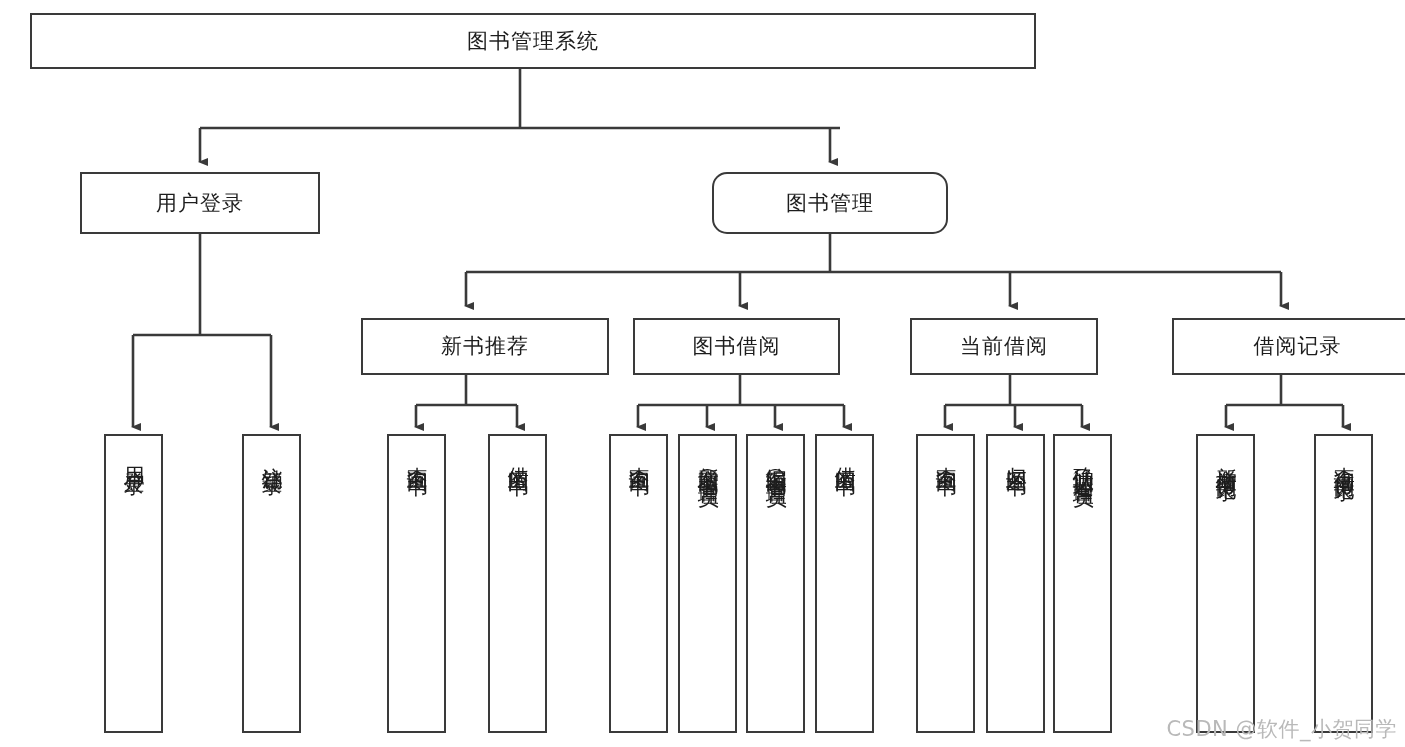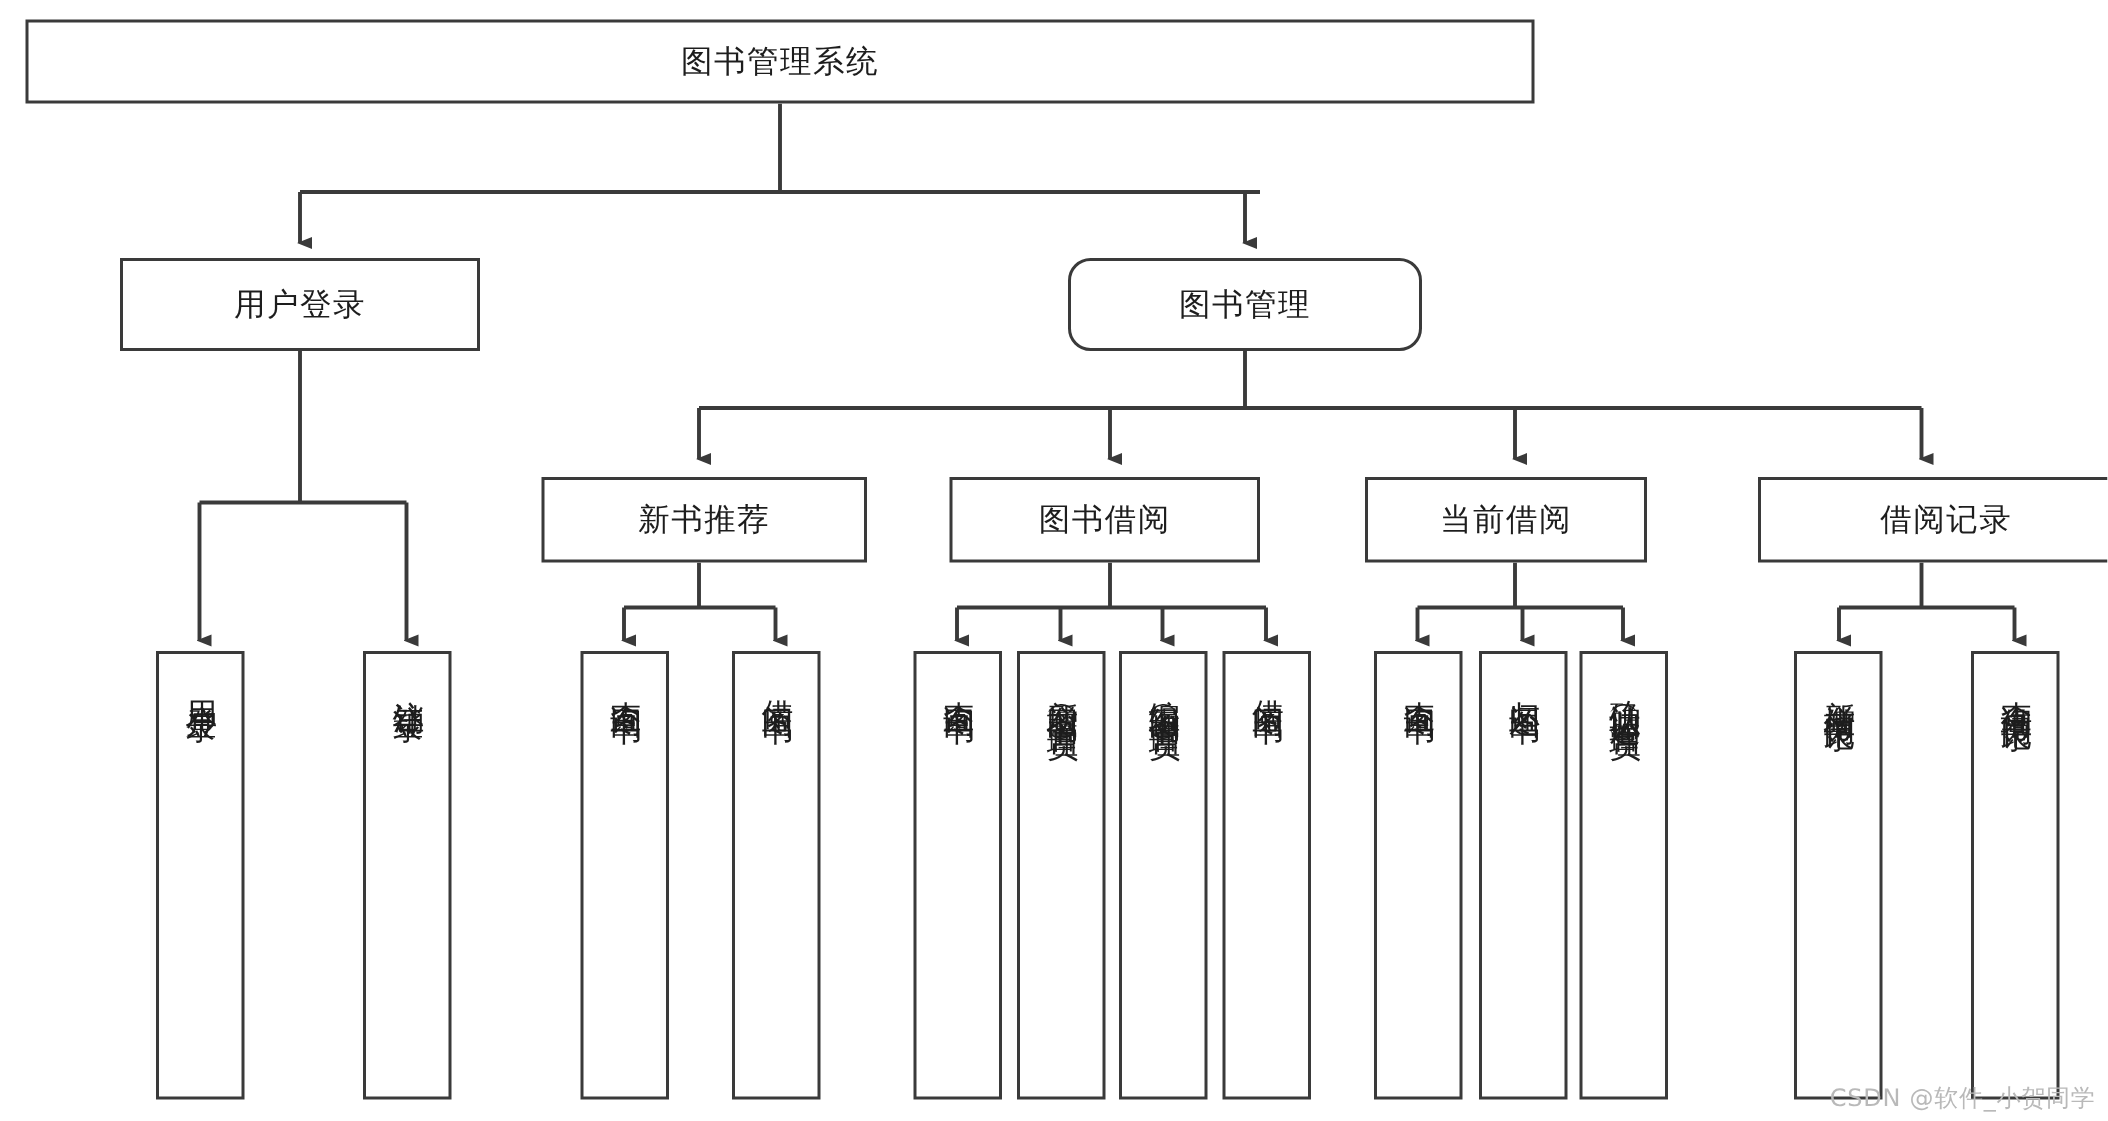--- a/index.html
+++ b/index.html
@@ -49,21 +49,21 @@
     font-size:21px;
     line-height:1.32;
     letter-spacing:3px;
     white-space:normal;
     max-height:700px;
   }
   .watermark{
     position:absolute;
     right:8px;
     bottom:4px;
-    font-size:16px;
+    font-size:21px;
     color:#b9b9b9;
     letter-spacing:0.5px;
     white-space:nowrap;
   }
 </style>
 </head>
 <body>
 
 <div id="canvas">
 
@@ -110,32 +110,32 @@
       <path d="M1015,405 L1015,427" marker-end="url(#arrow)"></path>
       <path d="M1082,405 L1082,427" marker-end="url(#arrow)"></path>
 
       <path d="M1281,375 L1281,405"></path>
       <path d="M1226,405 L1343,405"></path>
       <path d="M1226,405 L1226,427" marker-end="url(#arrow)"></path>
       <path d="M1343,405 L1343,427" marker-end="url(#arrow)"></path>
     </g>
   </svg>
 
-  <div class="node" style="left:17px; top:13px; width:1006px; height:56px;">
+  <div class="node" style="left:30px; top:13px; width:1006px; height:56px;">
     <span class="label">图书管理系统</span>
   </div>
 
   <div class="node" style="left:80px; top:172px; width:240px; height:62px;">
     <span class="label">用户登录</span>
   </div>
   <div class="node" style="left:712px; top:172px; width:236px; height:62px;border-radius:15px;">
     <span class="label">图书管理</span>
   </div>
 
-  <div class="node" style="left:361px; top:318px; width:217px; height:57px;align-items:center;">
+  <div class="node" style="left:361px; top:318px; width:248px; height:57px;align-items:center;">
     <span class="label">新书推荐</span>
   </div>
   <div class="node" style="left:633px; top:318px; width:207px; height:57px;text-align:center;">
     <span class="label">图书借阅</span>
   </div>
   <div class="node" style="left:910px; top:318px; width:188px; height:57px;">
     <span class="label">当前借阅</span>
   </div>
   <div class="node" style="left:1172px; top:318px; width:251px; height:57px;">
     <span class="label">借阅记录</span>

